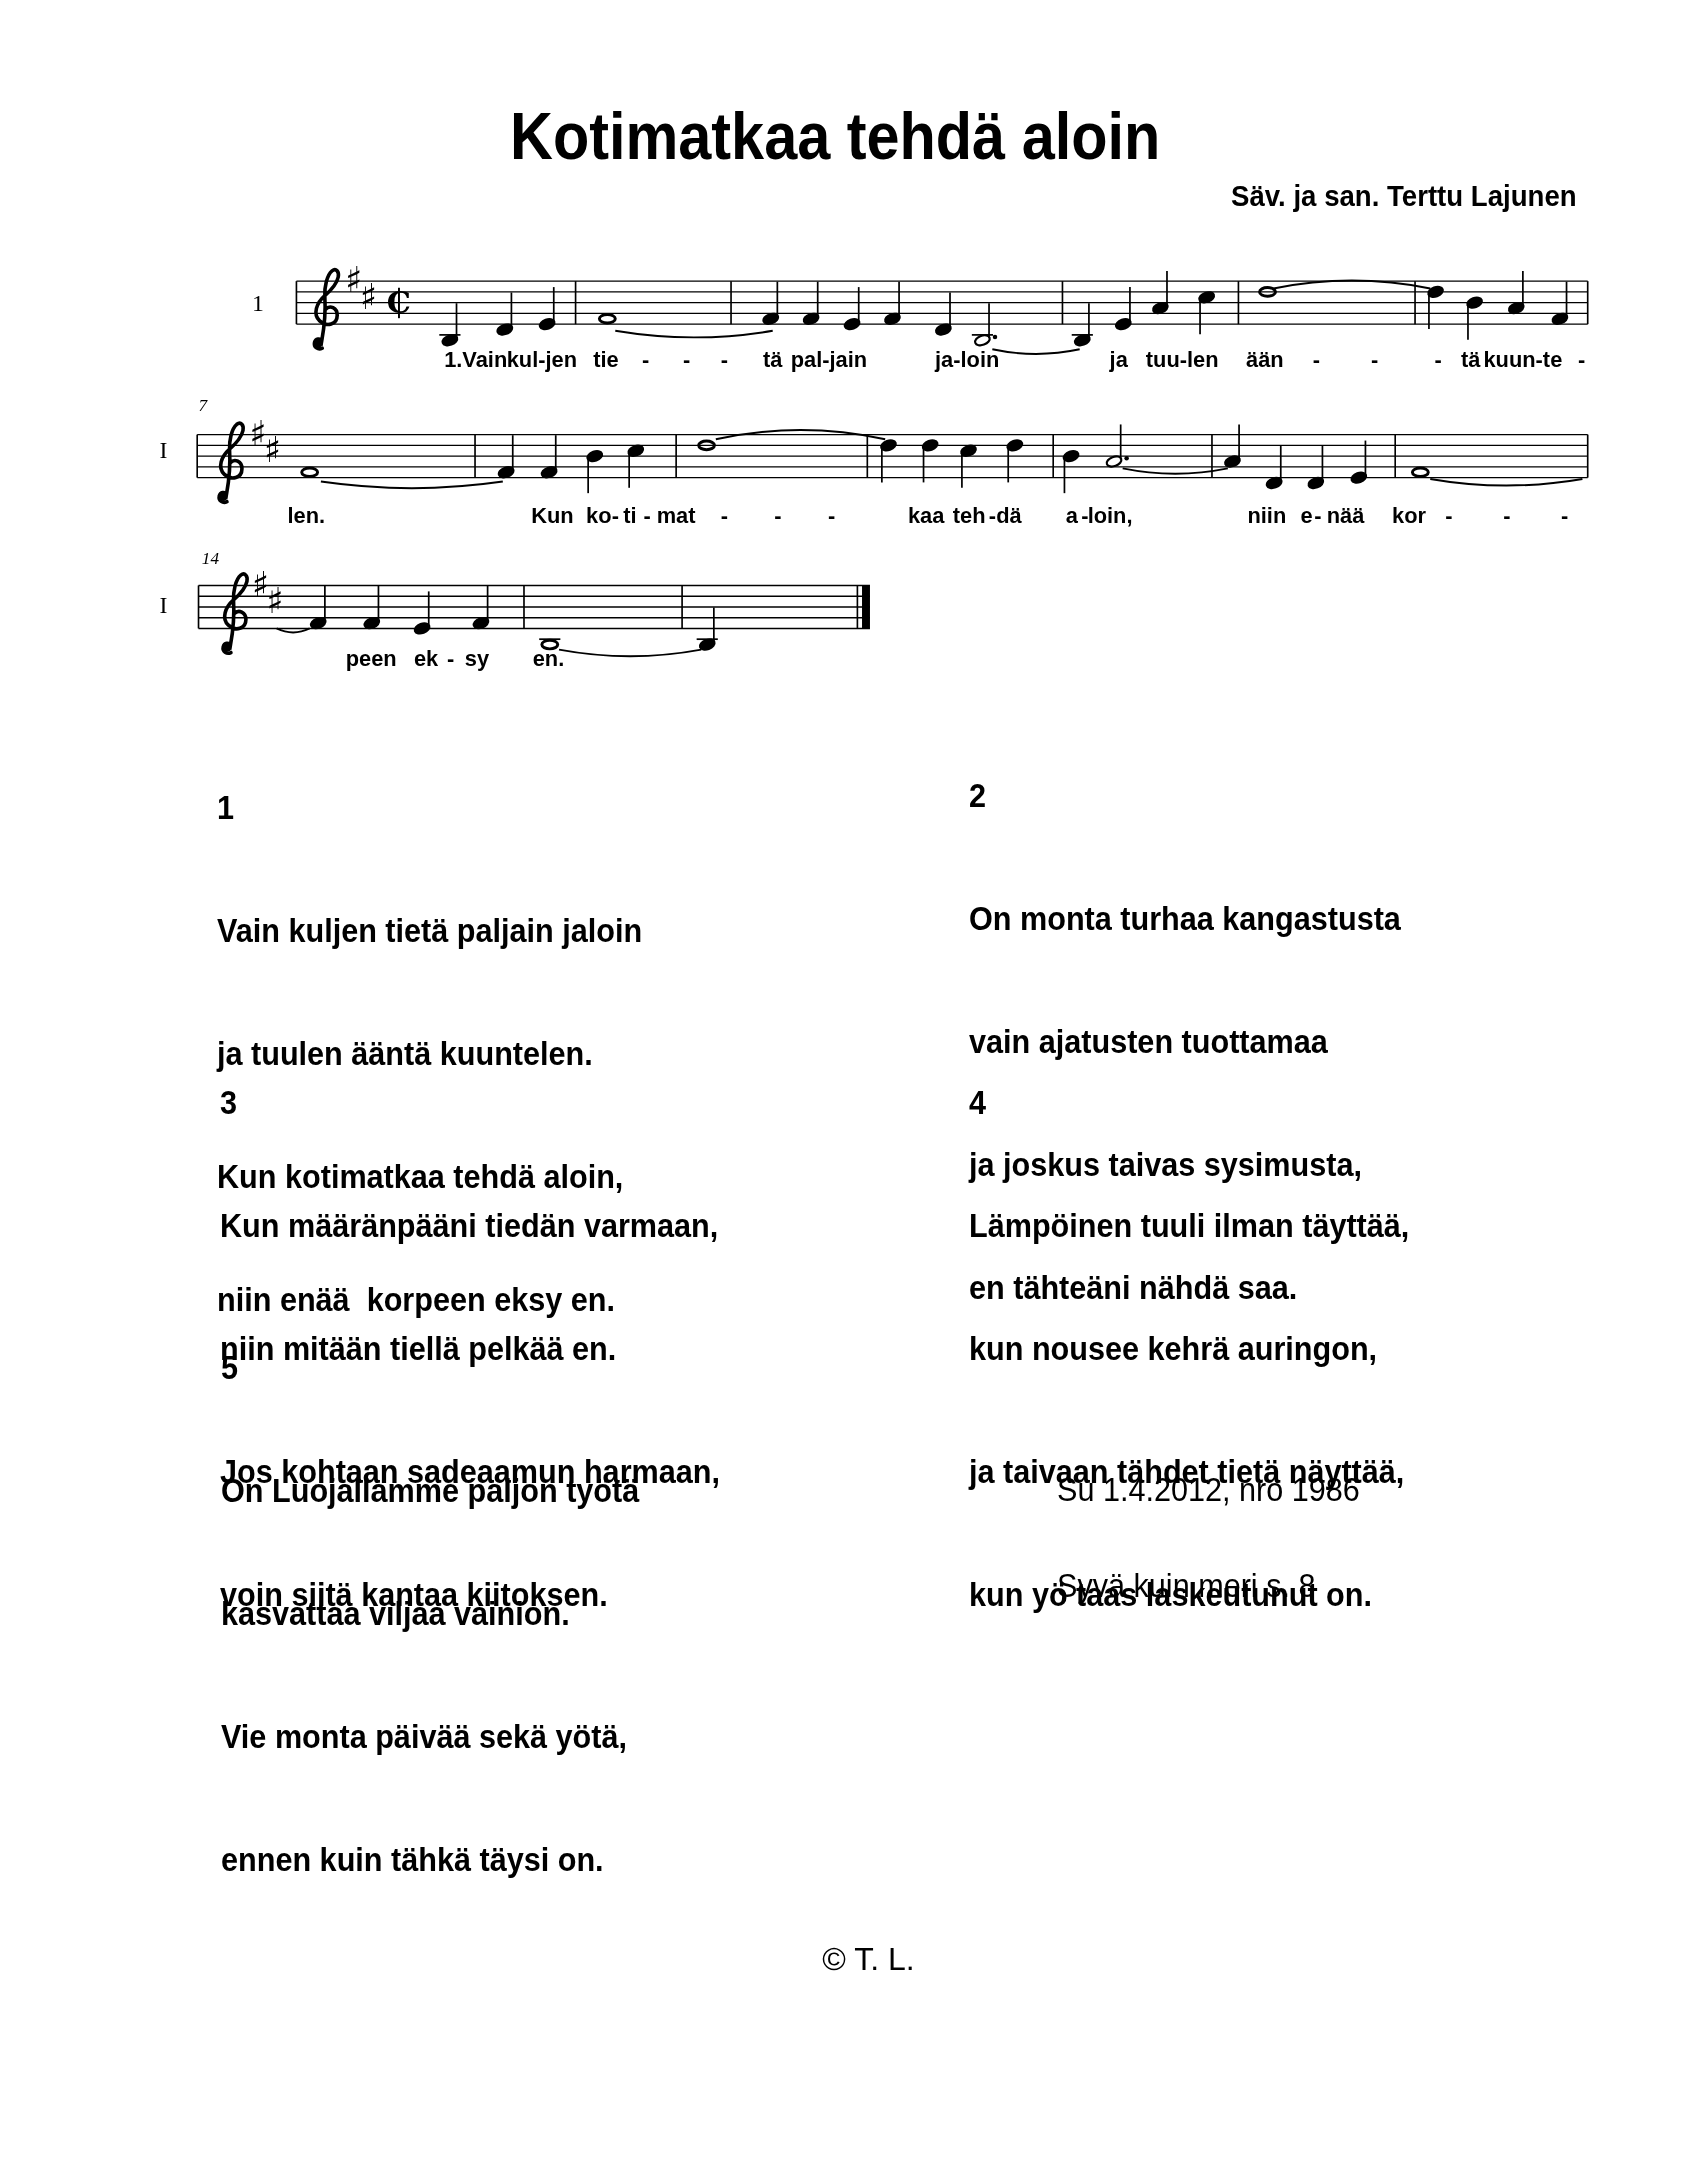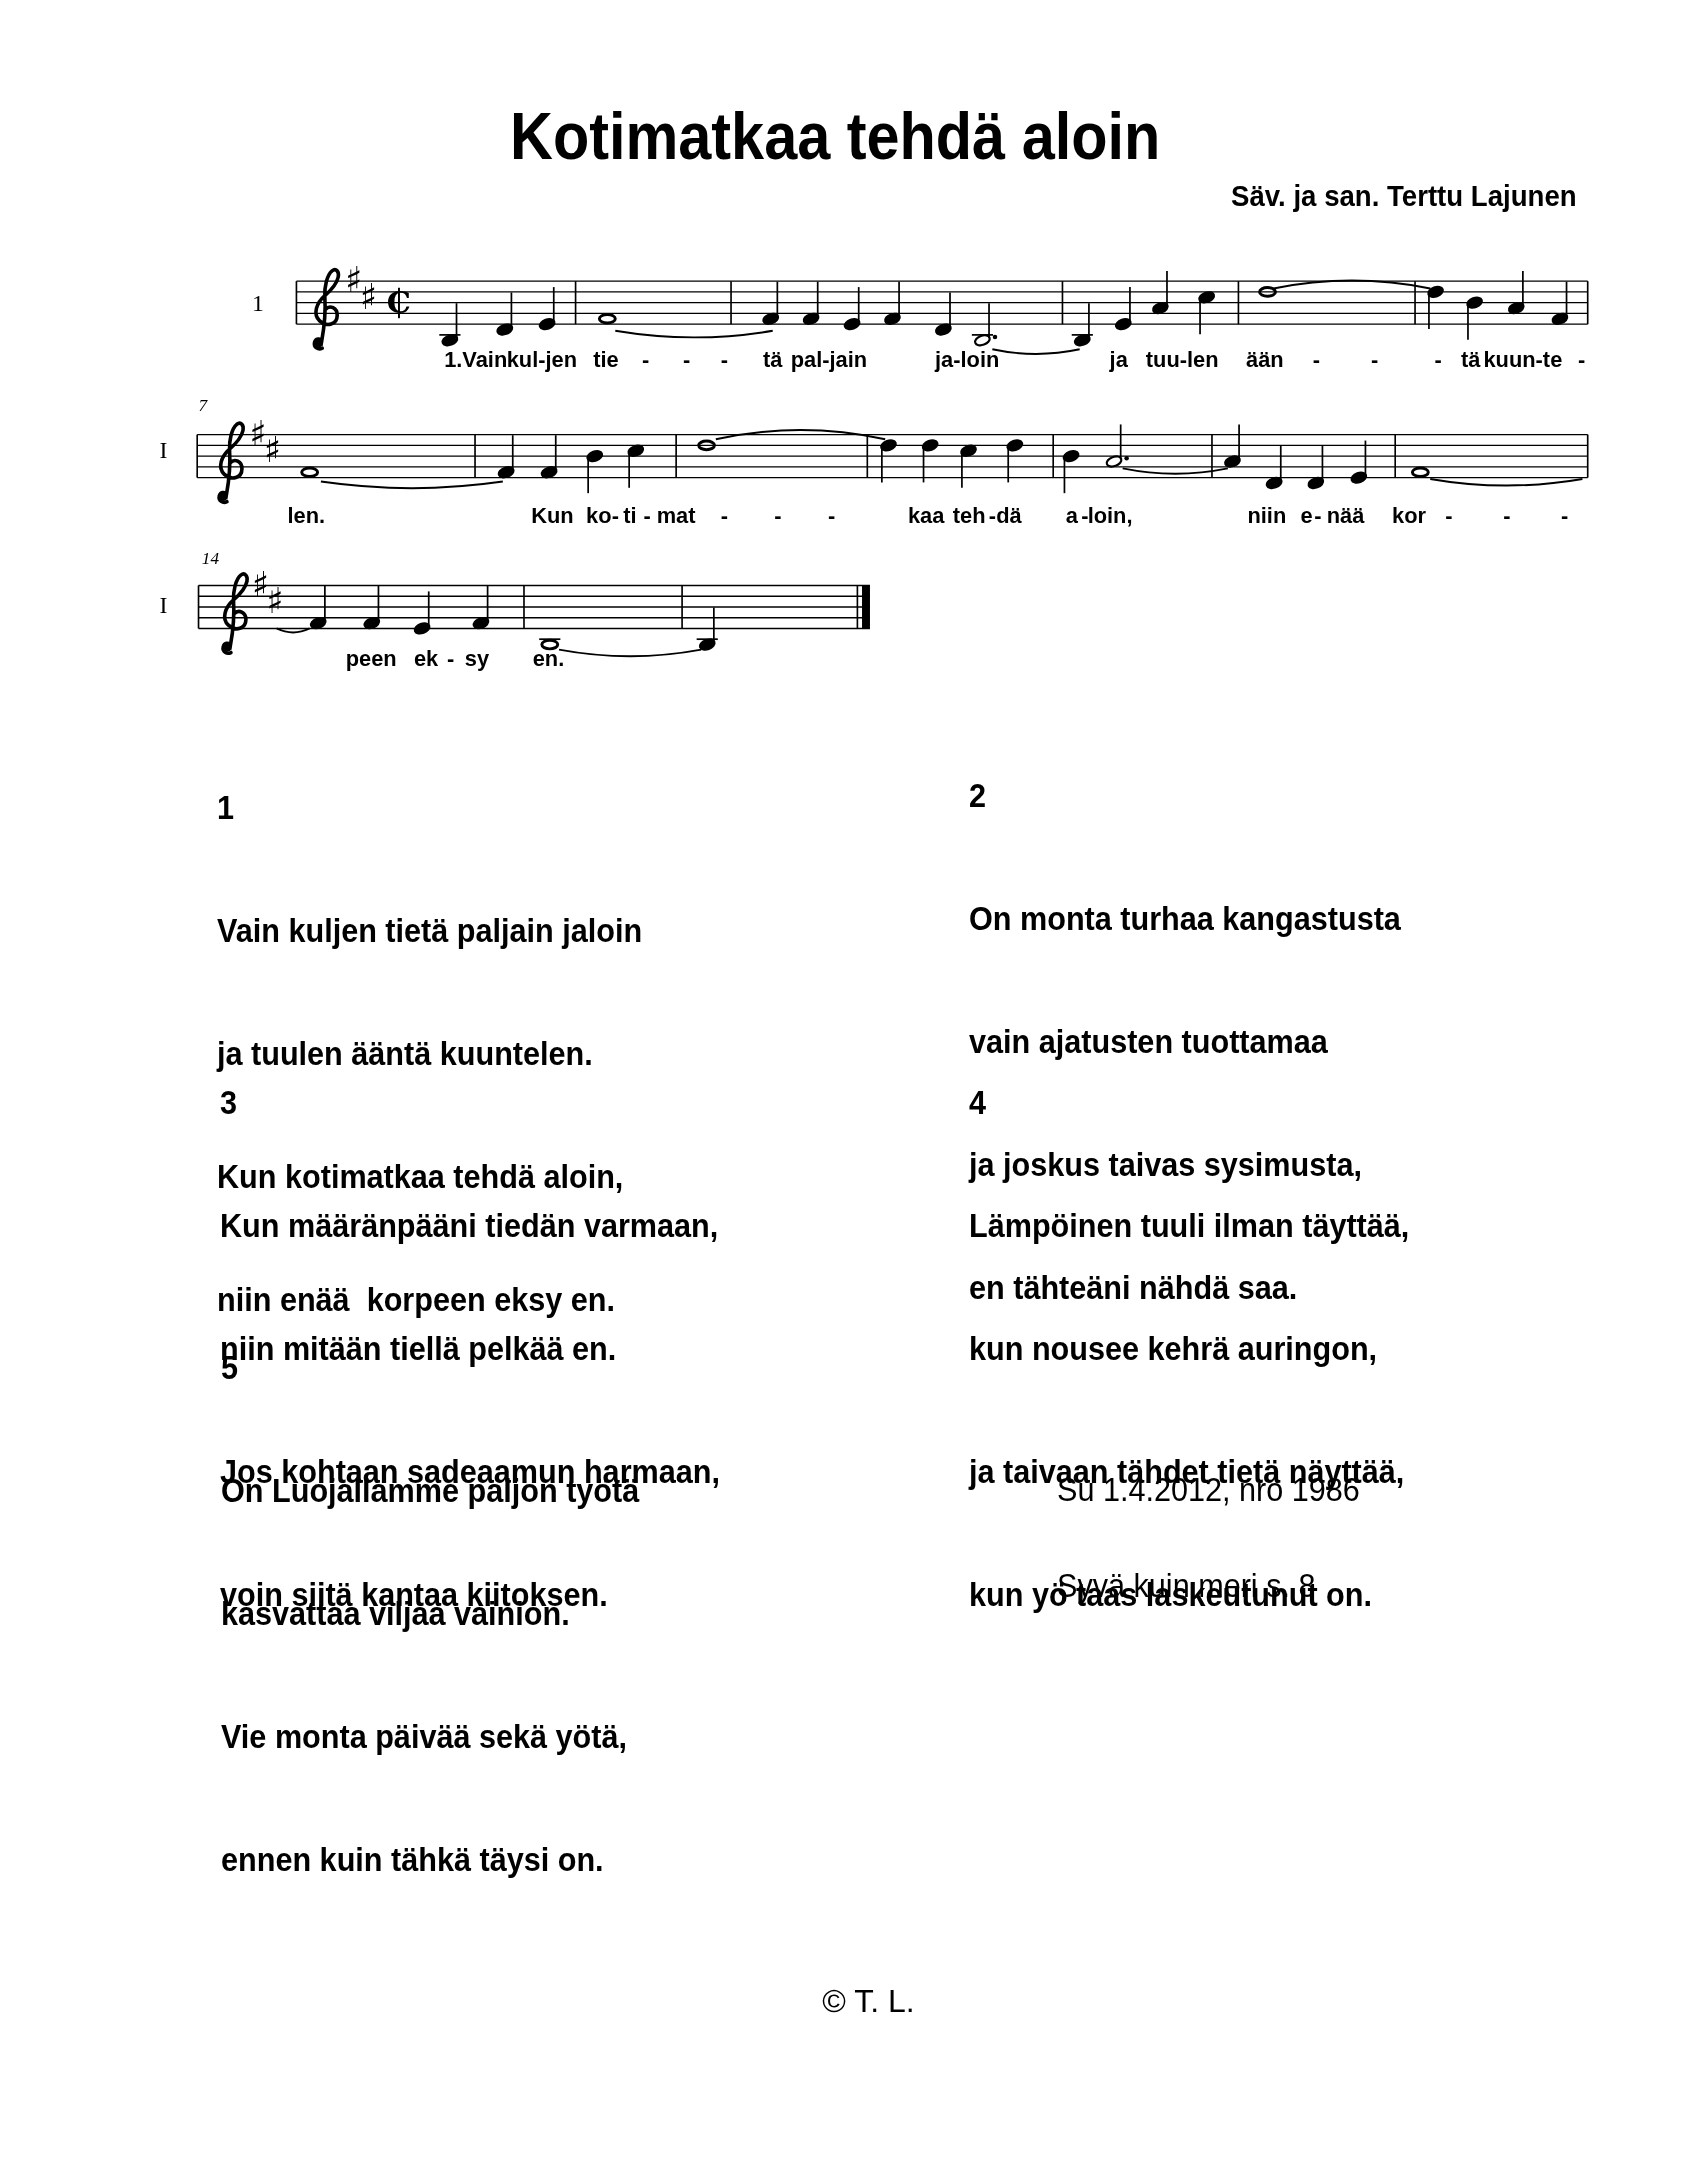--- a/index.html
+++ b/index.html
@@ -6,21 +6,21 @@
   .page{position:relative;width:1687px;height:2183px;background:#ffffff;overflow:hidden;
         font-family:"Liberation Sans",sans-serif;color:#000;}
   .abs{position:absolute;}
   .cond{transform:scaleX(0.9);transform-origin:0 0;}
   .cond-r{transform:scaleX(0.92);transform-origin:100% 0;}
   .title{left:510px;top:98px;font-size:66px;font-weight:bold;white-space:nowrap;}
   .credit{right:110px;top:179px;font-size:30px;font-weight:bold;white-space:nowrap;}
   .verse{font-size:34px;font-weight:bold;line-height:41px;white-space:pre;}
   .verse .vnum{display:block;}
   .footer-block{left:1057px;top:1409px;font-size:34px;line-height:32px;white-space:pre;}
-  .copyright{left:703px;top:1983px;width:331px;text-align:center;font-size:32px;}
+  .copyright{left:703px;top:1941px;width:331px;text-align:center;font-size:32px;}
   svg text{user-select:none;}
 </style>
 </head>
 <body>
 
 <div class="page">
 
   <div class="abs title cond">Kotimatkaa tehdä aloin</div>
 
   <div class="abs credit cond-r">Säv. ja san. Terttu Lajunen</div>

